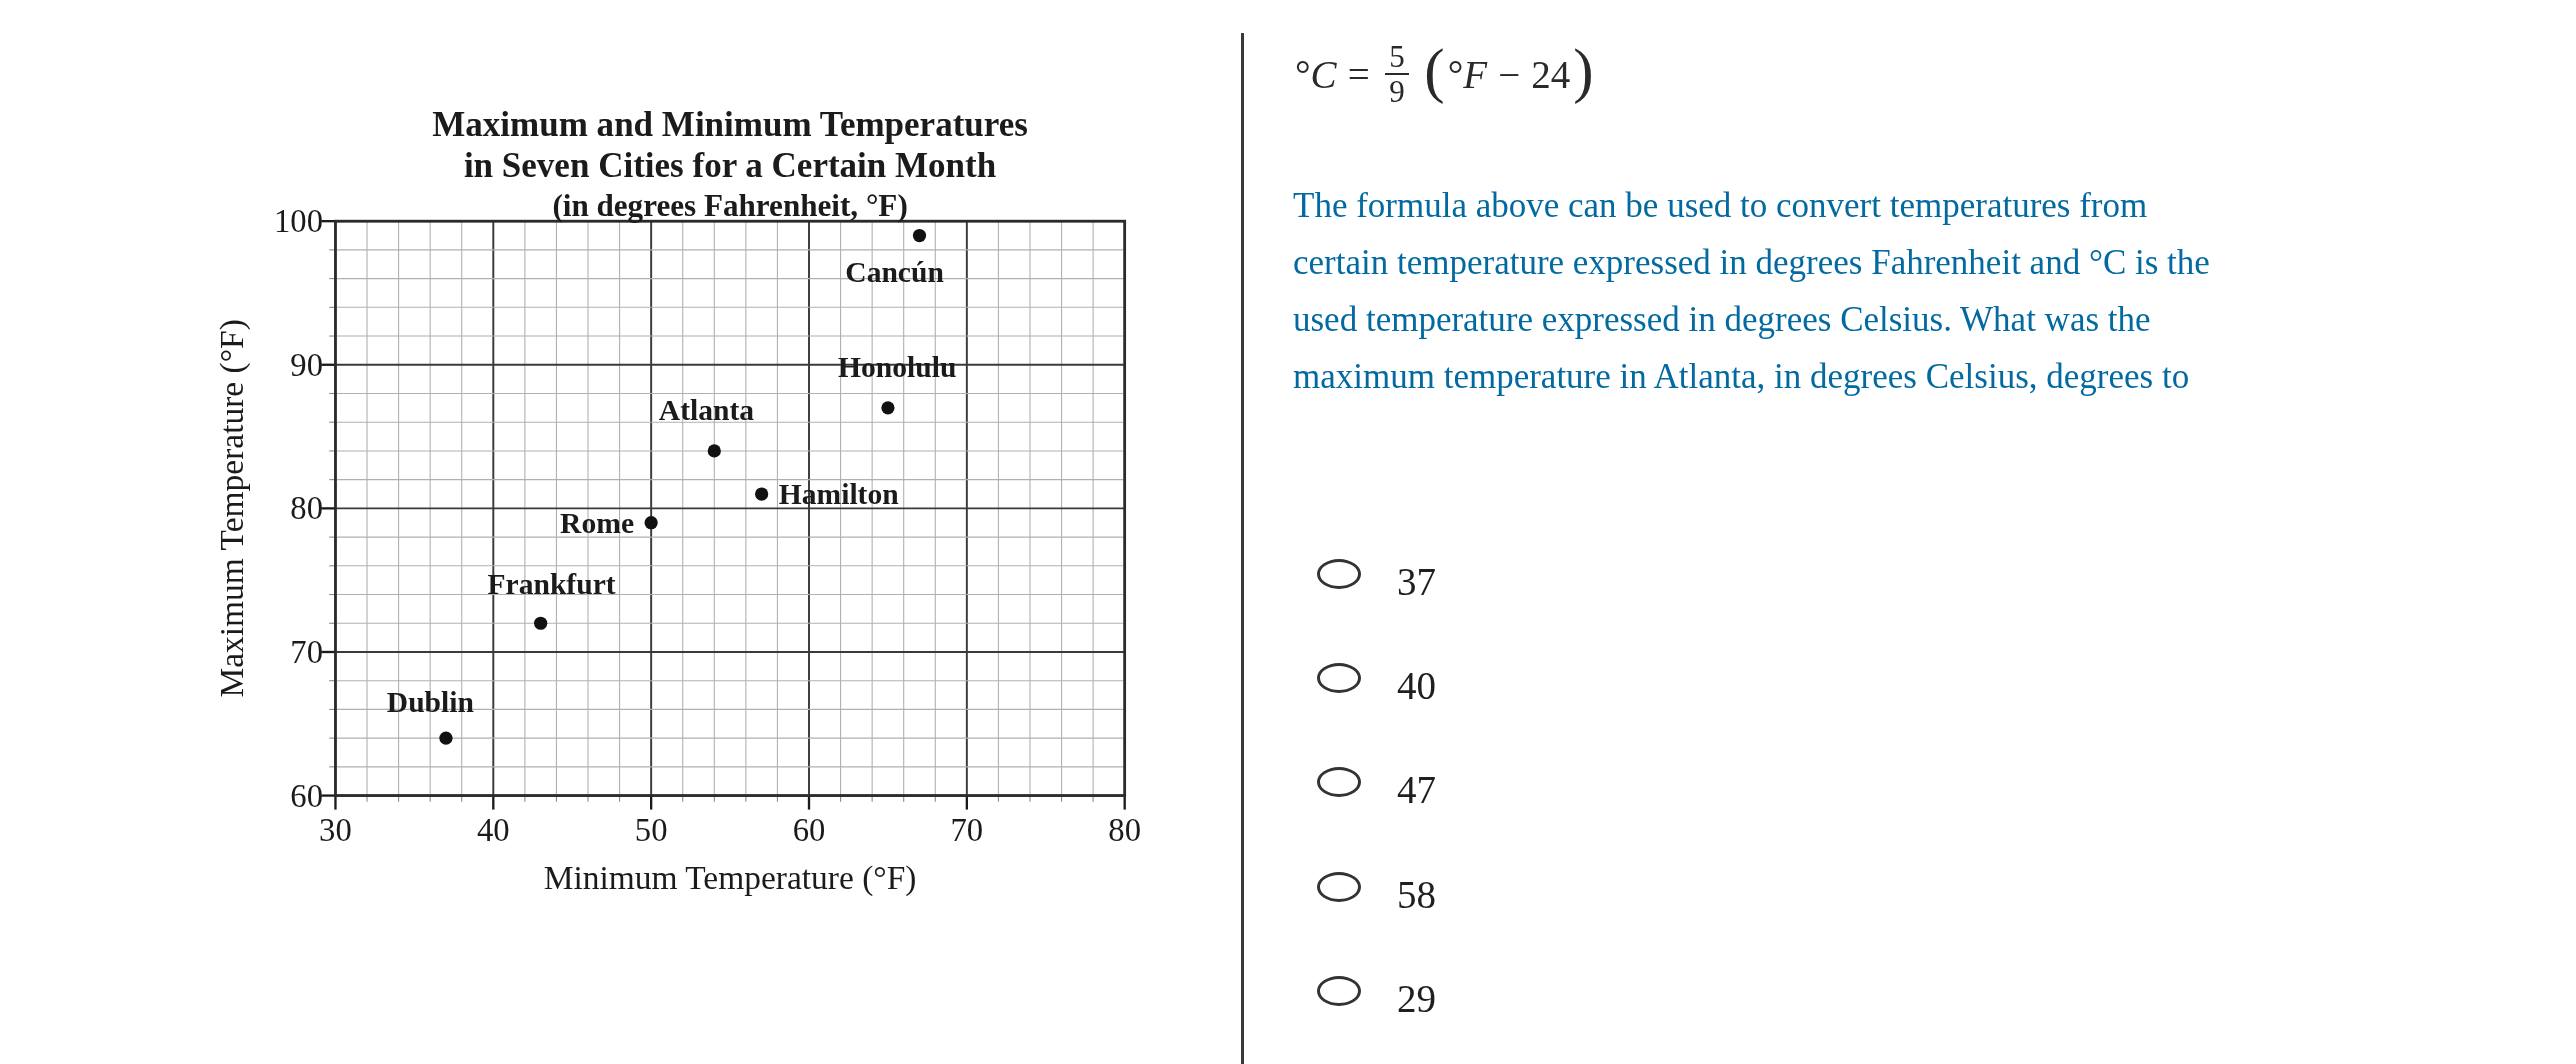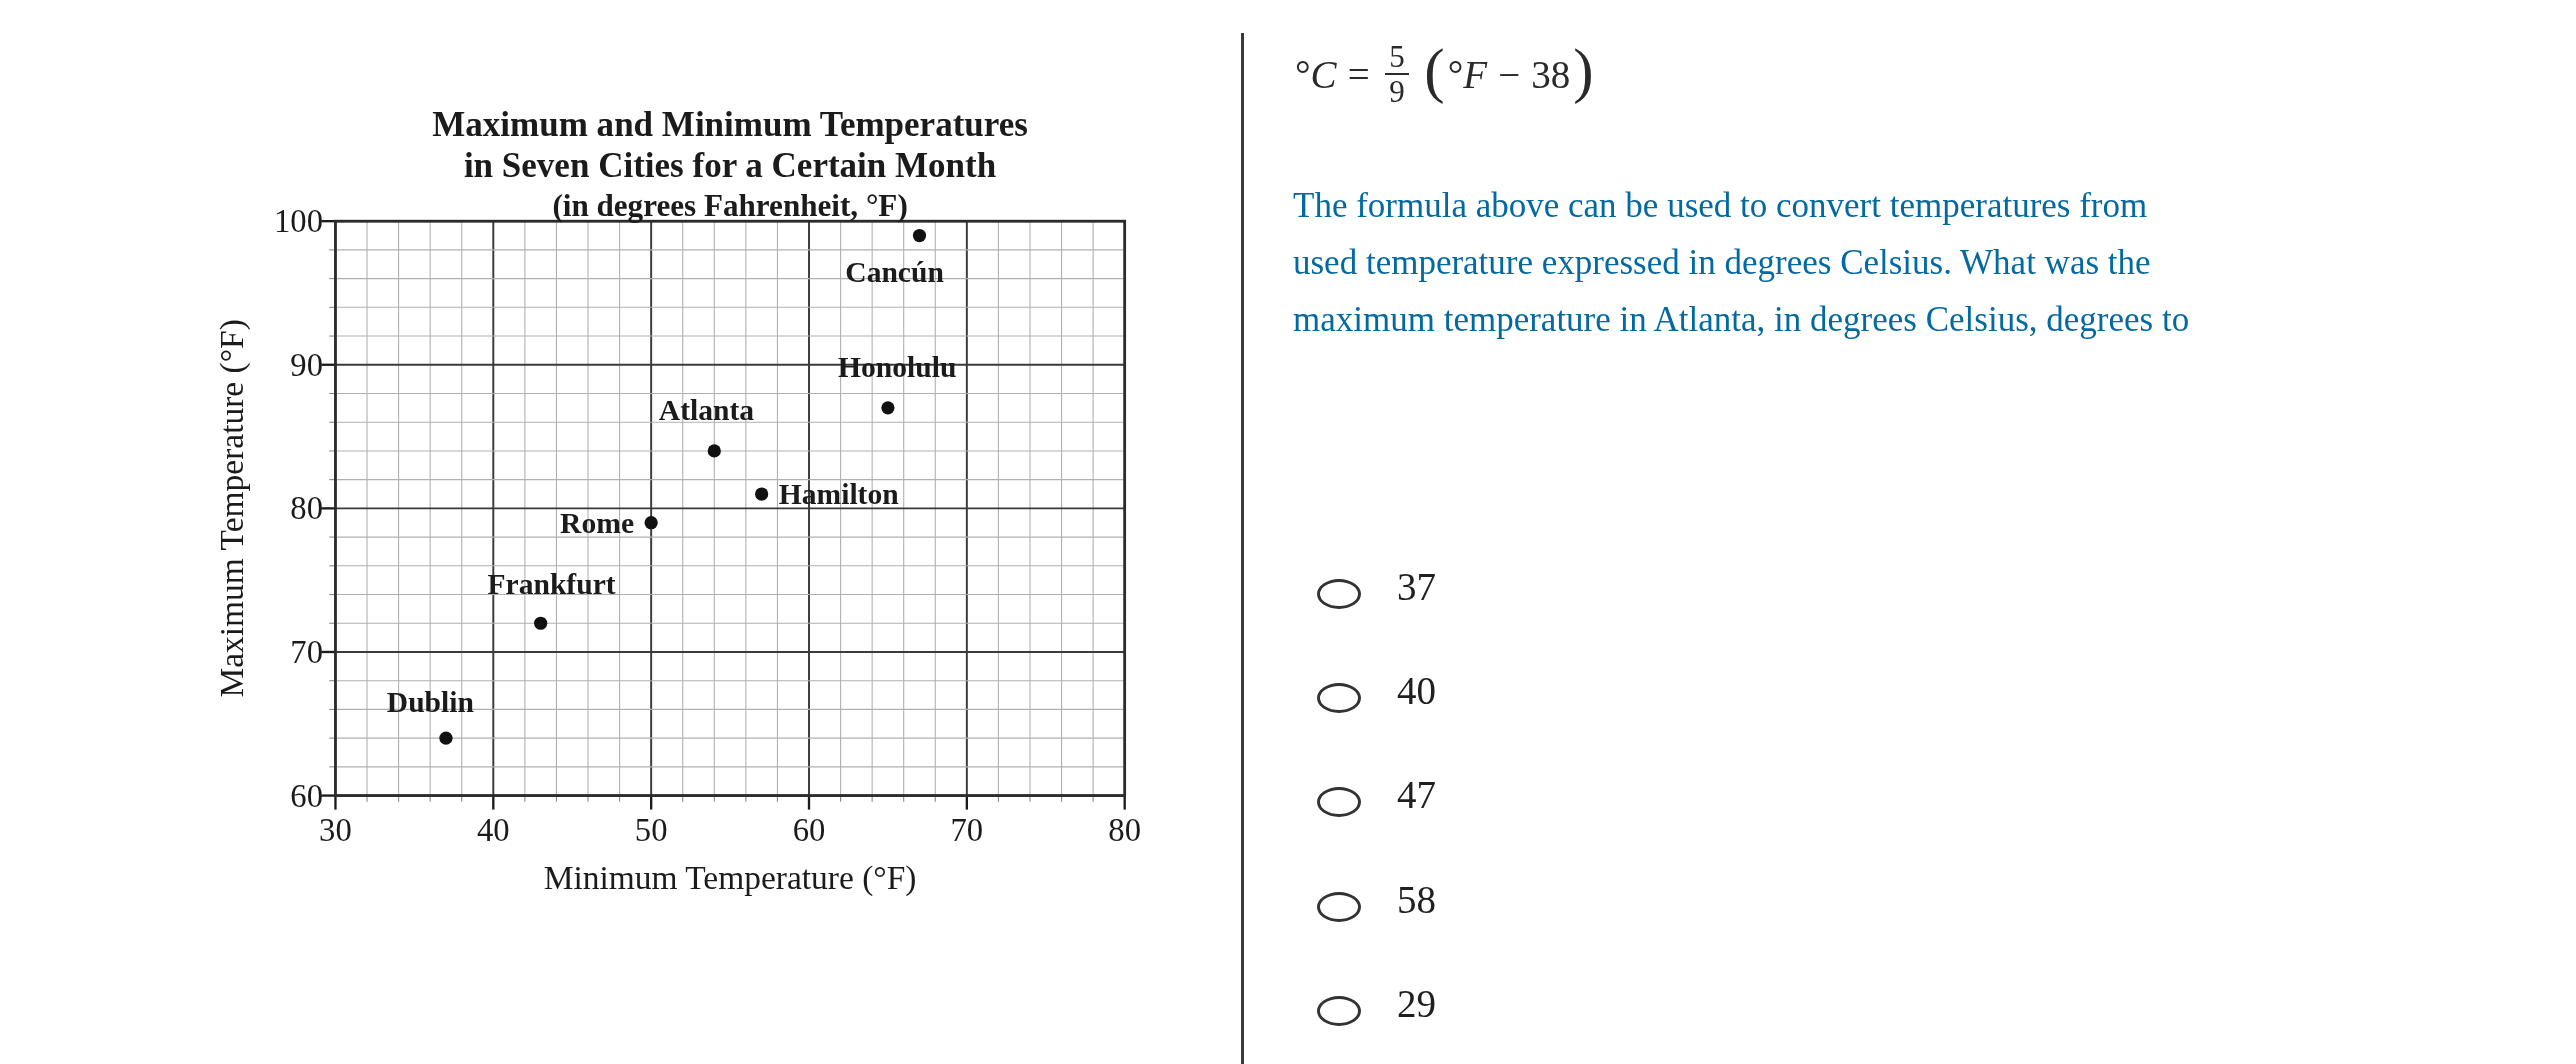--- a/index.html
+++ b/index.html
@@ -27,21 +27,21 @@
   .formula .sp{margin:0 11px;}
   .frac{display:inline-flex;flex-direction:column;align-items:center;font-size:31px;line-height:1.08;margin:0 4.7px;}
   .frac .num{padding:0 3.9px;}
   .frac .den{border-top:2.3px solid #2a2a2a;padding:0 3.9px;}
   .paren{font-size:61px;font-weight:400;line-height:1;transform:translateY(-3.9px);}
   .paren.open{margin:0 3.1px 0 11px;}
   .paren.close{margin-left:3.1px;}
   .minus{margin:0 11px;}
   .prompt{position:absolute;left:1293px;top:177px;font-size:35px;line-height:57px;color:#0369a1;}
   .prompt div{white-space:nowrap;}
-  .choice-row{position:absolute;left:1317px;height:50px;display:flex;align-items:flex-end;gap:36px;cursor:pointer;}
+  .choice-row{position:absolute;left:1317px;height:50px;display:flex;align-items:flex-start;gap:36px;cursor:pointer;}
   .oval{width:44px;height:30px;border:3.1px solid #333;border-radius:50%;box-sizing:border-box;background:#fff;}
   .choice-label{font-size:39px;color:#1f1f1f;}
 </style>
 </head>
 <body>
 
 <div class="left-panel">
   <svg id="chart-svg" width="1243" height="1065" viewBox="0 0 1597 1368">
       <line x1="431" y1="284" x2="431" y2="1022" stroke="#3a3a3a" stroke-width="2.5"></line>
       <line x1="431" y1="1022" x2="431" y2="1040" stroke="#1b1b1b" stroke-width="3"></line>
@@ -178,26 +178,27 @@
     <span class="it">C</span>
   <span class="sp">=</span>
   <span class="frac">
     <span class="num">5</span>
     <span class="den">9</span>
   </span>
   <span class="paren open">(</span>
   <span>°</span>
     <span class="it">F</span>
   <span class="minus">−</span>
-  <span>38</span>
+  <span>24</span>
   <span class="paren close">)</span>
 </div>
 
 <div class="prompt">
   <div>The formula above can be used to convert temperatures from</div>
+  <div>certain temperature expressed in degrees Fahrenheit and °C is the</div>
   <div>used temperature expressed in degrees Celsius. What was the</div>
   <div>maximum temperature in Atlanta, in degrees Celsius, degrees to</div>
 </div>
 
 <div class="choice-row" style="top:559px">
   <span class="oval"></span>
   <span class="choice-label">37</span>
 </div>
 <div class="choice-row" style="top:663px">
   <span class="oval"></span>

